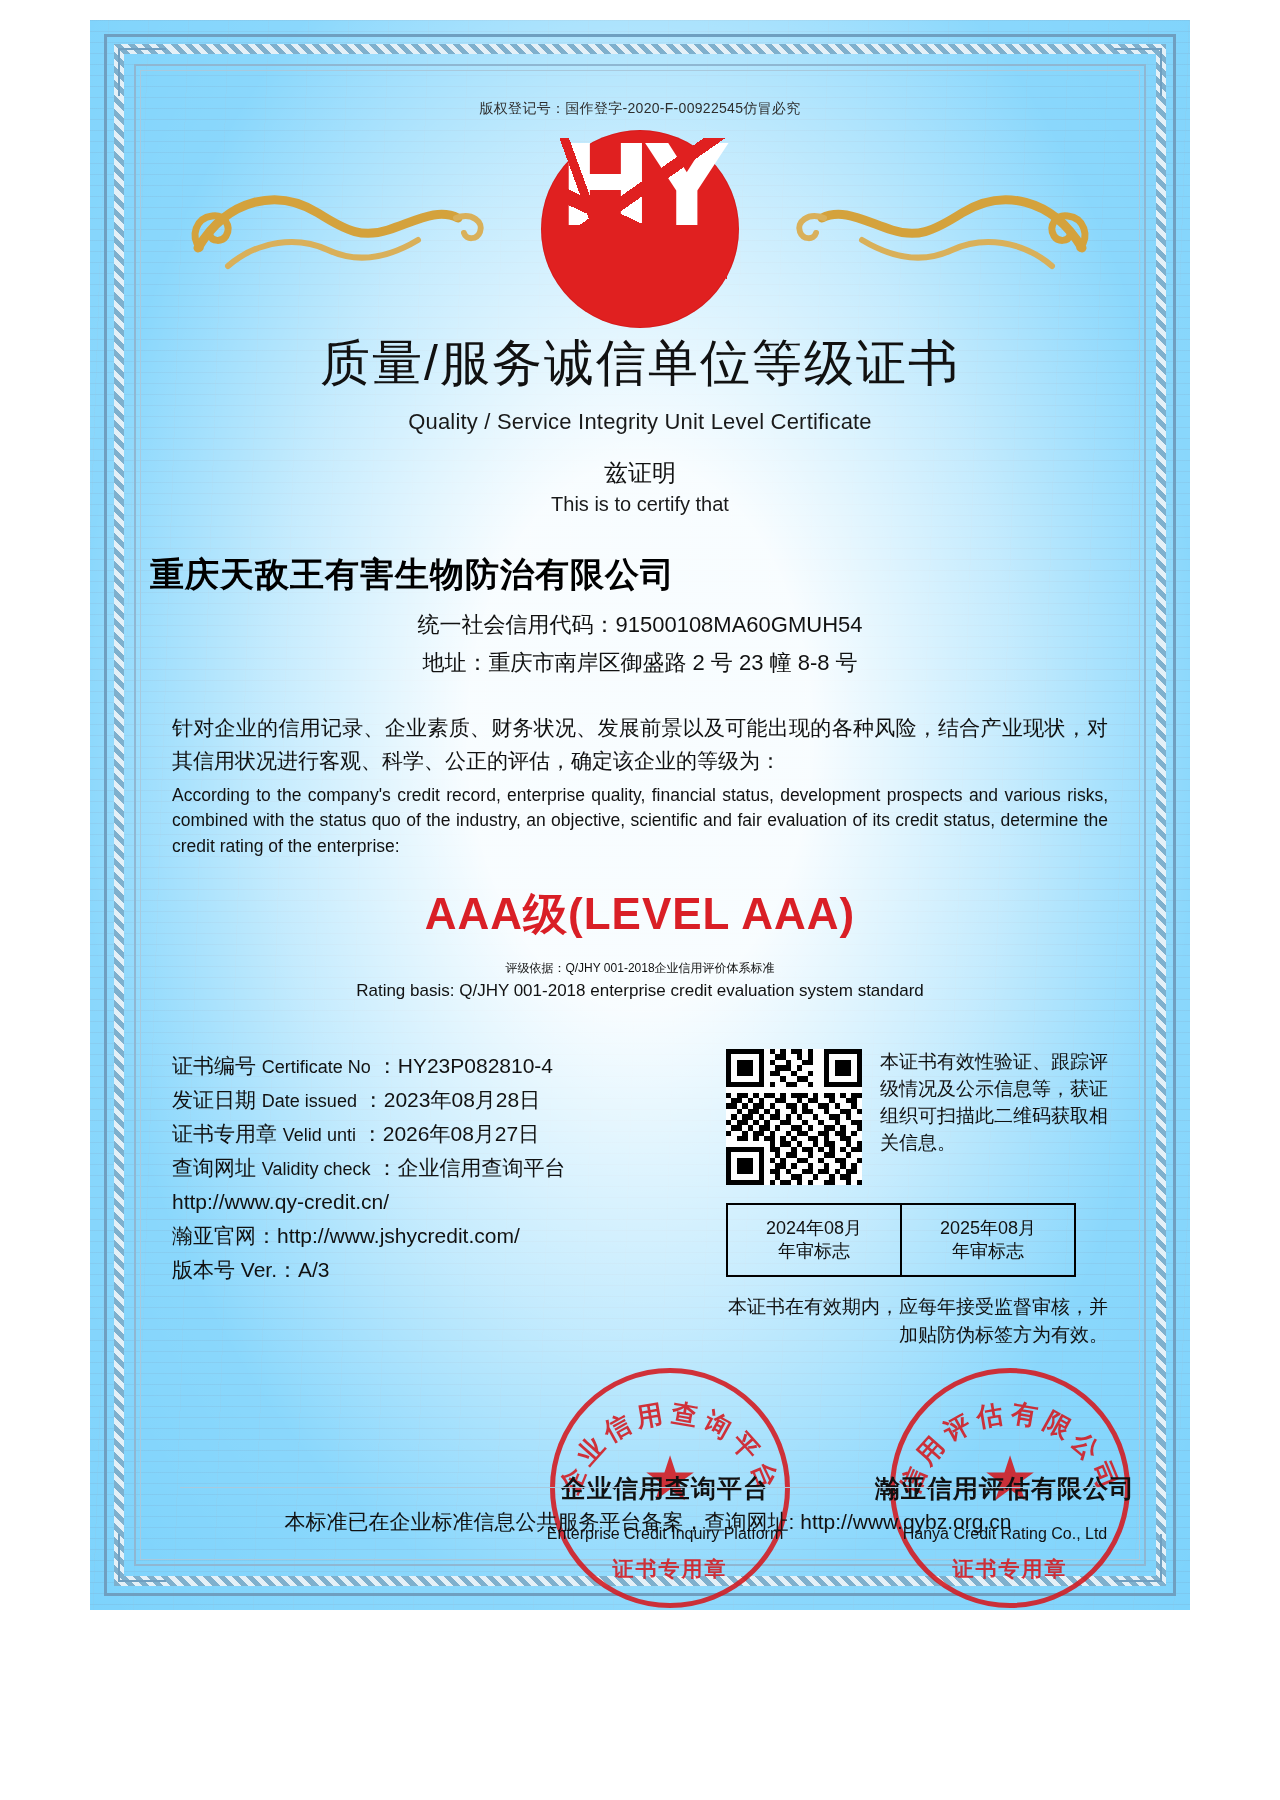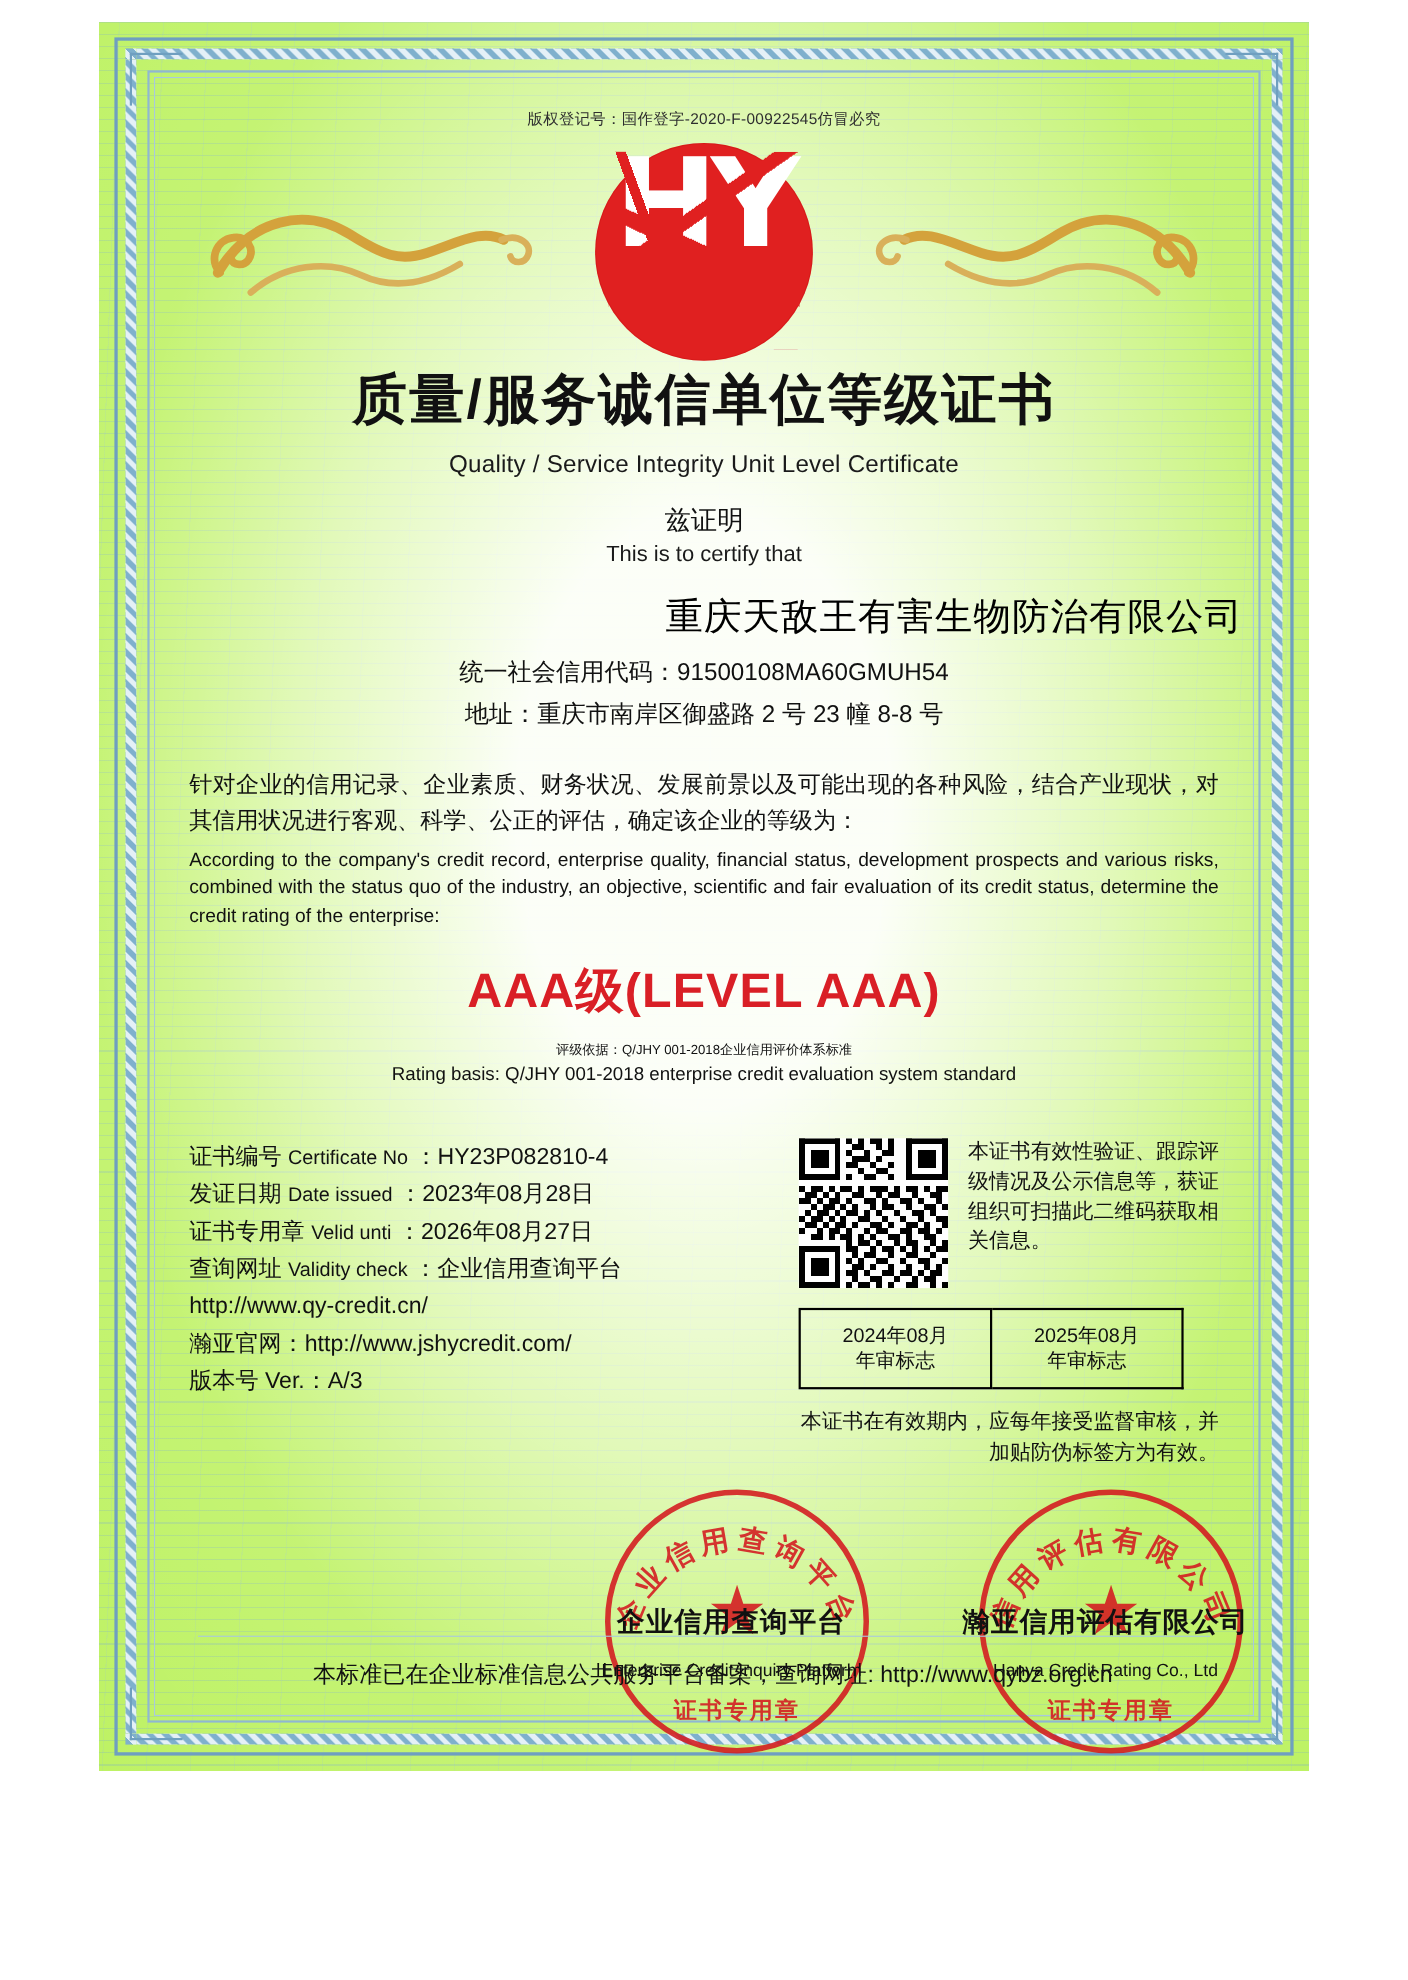--- a/index.html
+++ b/index.html
@@ -12,21 +12,21 @@
     height: 1800px;
     font-family: "Liberation Sans", sans-serif;
     overflow: hidden;
   }
   
   #certificate {
     position: relative;
     width: 1100px;
     height: 1590px;
     margin: 20px auto 0 auto;
-    background: #bef264;
+    background: #7dd3fc;
     overflow: hidden;
   }
   
   .guilloche {
     position: absolute;
     inset: 0;
     background:
       repeating-linear-gradient(
         0deg,
         rgba(120,170,205,0.00) 0px,
@@ -153,21 +153,21 @@
       linear-gradient(25deg, transparent 46%, #e02020 46%, #e02020 52%, transparent 52%),
       linear-gradient(-35deg, transparent 60%, #e02020 60%, #e02020 65%, transparent 65%),
       linear-gradient(70deg, transparent 30%, #e02020 30%, #e02020 34%, transparent 34%);
     pointer-events: none;
   }
 
   
   .title-cn {
     text-align: center;
     font-size: 50px;
-    font-weight: bold;
+    font-weight: normal;
     color: #111111;
     letter-spacing: 2px;
     margin-top: -4px;
   }
   .title-en {
     text-align: center;
     font-size: 22px;
     color: #1a1a1a;
     margin-top: 12px;
     letter-spacing: 0.2px;
@@ -178,25 +178,25 @@
     color: #111111;
     margin-top: 22px;
   }
   .certify-en {
     text-align: center;
     font-size: 20px;
     color: #1a1a1a;
     margin-top: 4px;
   }
   .company {
-    text-align: right;
+    text-align: left;
     font-size: 34px;
-    font-weight: normal;
+    font-weight: bold;
     color: #000000;
-    margin-top: 22px;
+    margin-top: 36px;
     letter-spacing: 1px;
   }
   .credit-code {
     text-align: center;
     font-size: 22px;
     color: #111111;
     margin-top: 12px;
   }
   .address {
     text-align: center;

